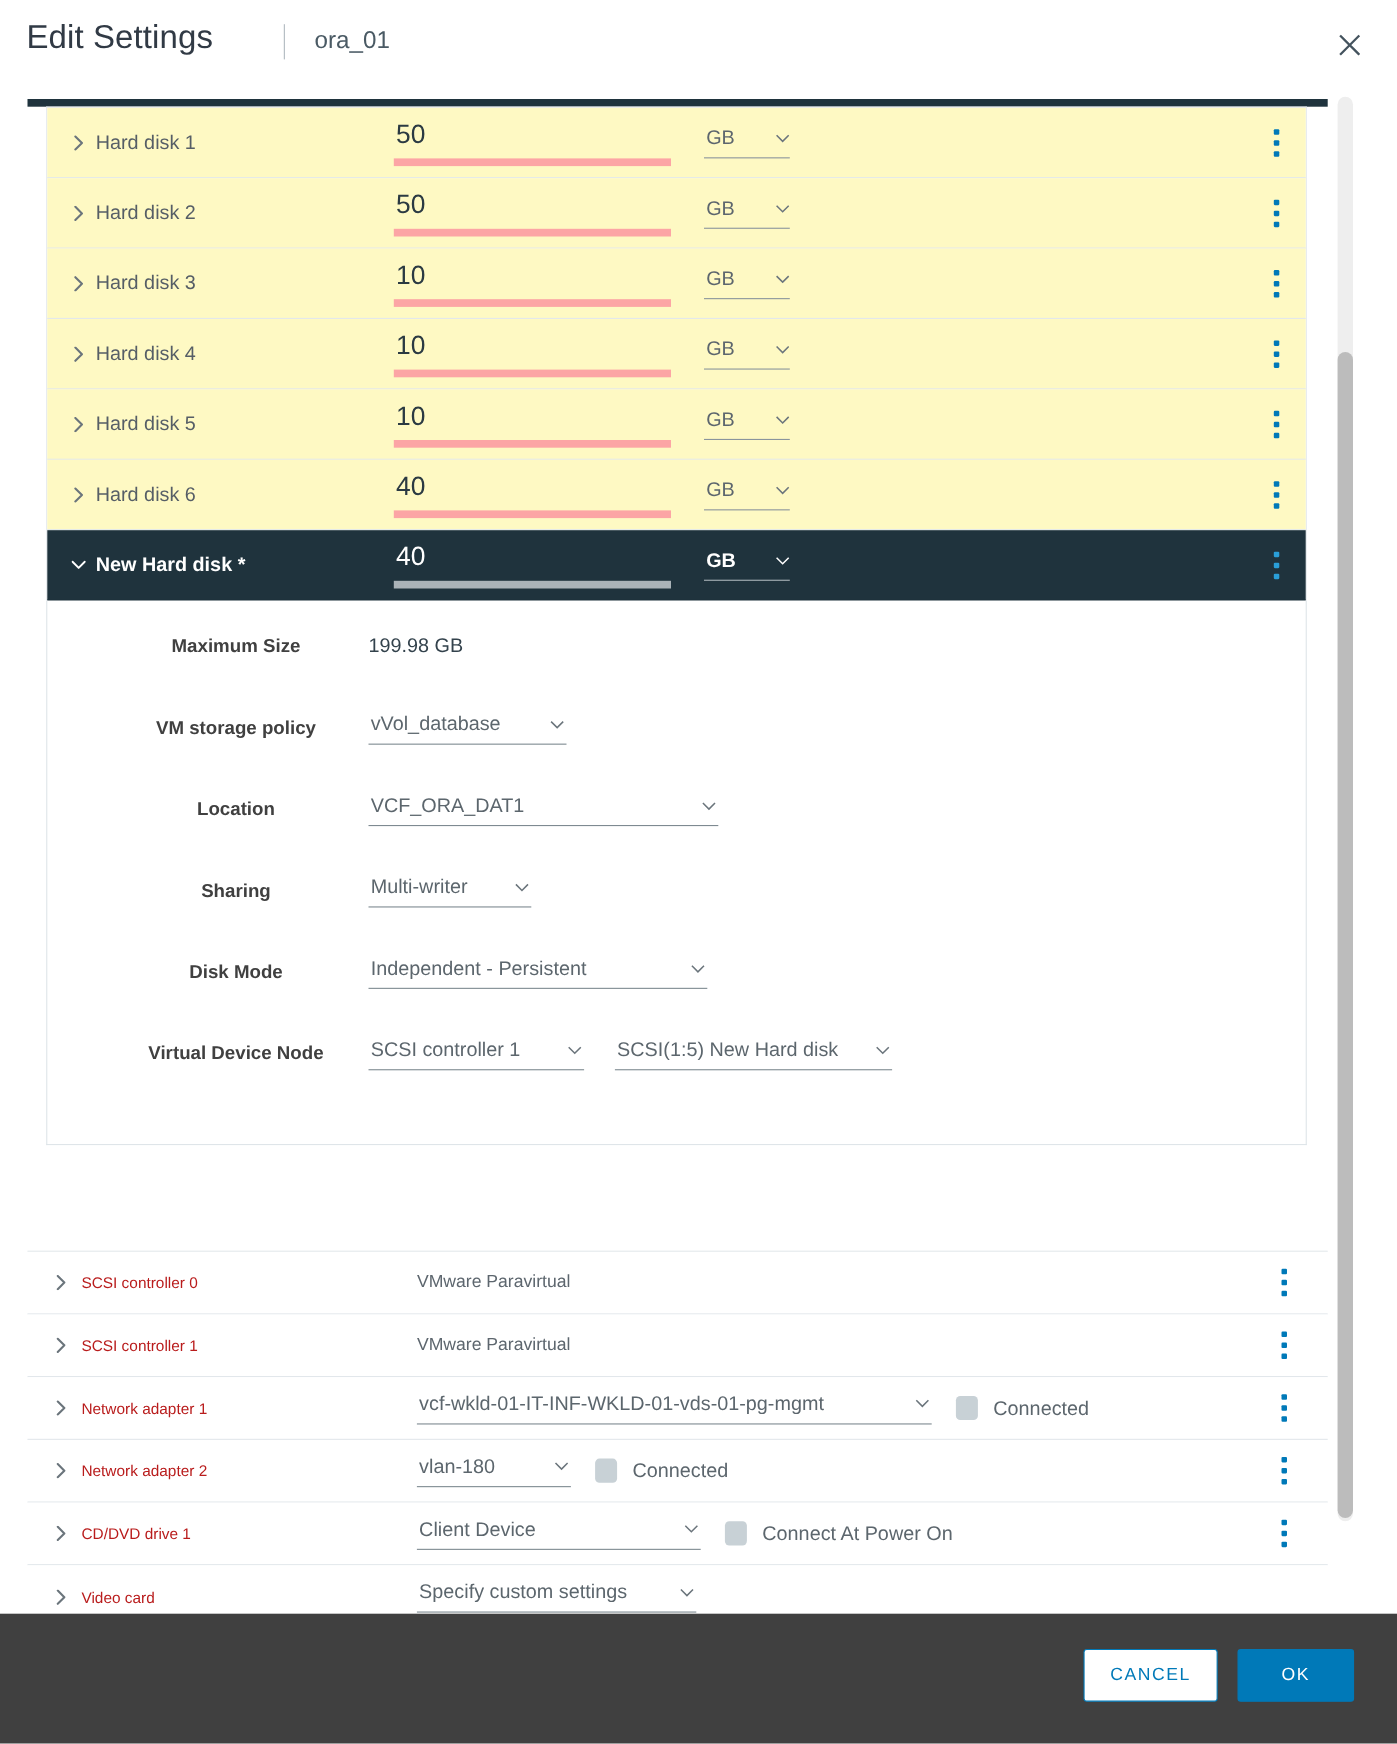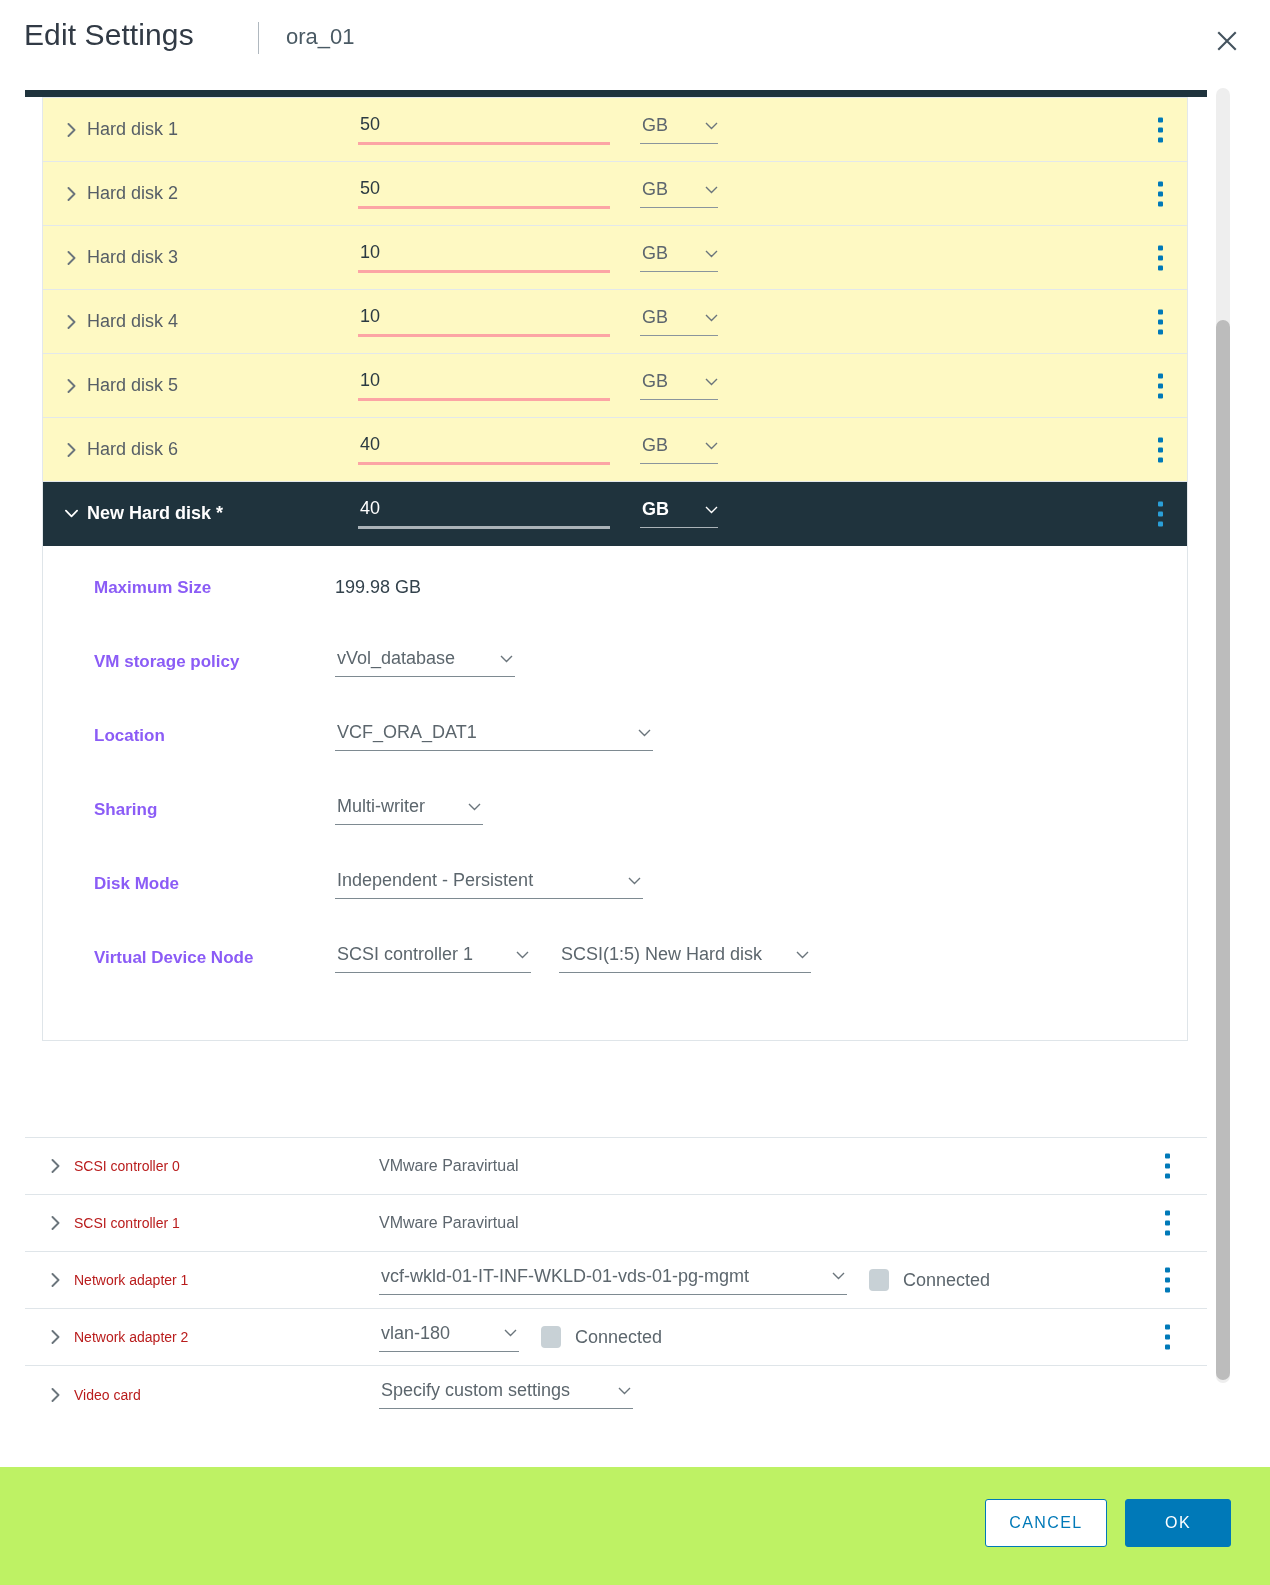--- a/index.html
+++ b/index.html
@@ -67,22 +67,22 @@
     flex: 0 0 auto; display:flex; align-items:center; justify-content:center;
   }
   .caret svg { display:block; }
   .disk-label {
     font-size: 18px; color: #565e66; white-space: nowrap;
     width: 265px; flex: 0 0 auto;
   }
   .selected .disk-label { color: #ffffff; font-weight: 600; }
   .size-field {
     width: 252px; flex: 0 0 auto; margin-left: 6px;
-    border-bottom: 3px solid #fca5a5;
-    font-size: 18px; color: #2b3a42; padding: 0 0 7px 2px;
+    border-bottom: 7px solid #fca5a5;
+    font-size: 24px; color: #2b3a42; padding: 0 0 7px 2px;
     background: transparent;
   }
   .selected .size-field { color: #fff; border-bottom-color: #aab3b8; }
   .unit-field {
     width: 78px; flex: 0 0 auto; margin-left: 30px;
     border-bottom: 1px solid #8a959c;
     font-size: 18px; color: #5d666e; padding: 0 0 7px 2px;
     display: flex; align-items: center; justify-content: space-between;
   }
   .selected .unit-field { color: #fff; border-bottom-color: #aab3b8; font-weight:600; }
@@ -96,21 +96,21 @@
 
   
   .detail-panel {
     position: absolute; left: 42px; width: 1146px;
     border: 1px solid #dfe5e9; border-top: none;
     background: #fff; padding: 28px 0 22px 0;
   }
   .drow { display: flex; align-items: flex-start; height: 74px; }
   .dlabel {
     width: 292px; flex: 0 0 auto; padding-left: 51px;
-    font-size: 17px; font-weight: 700; color: #8b5cf6; padding-top: 4px;
+    font-size: 17px; font-weight: 700; color: #404040; padding-top: 4px; text-align: center;
   }
   .dvalue-static { font-size: 18px; color: #33424c; padding-top: 3px; }
   .sel {
     display: inline-flex; justify-content: space-between;
     border-bottom: 1px solid #7e8a91;
     font-size: 18px; color: #5c666d; padding: 0 2px 7px 2px;
     cursor: pointer;
   }
   .sel .chev { margin-left: 10px; }
 
@@ -146,21 +146,21 @@
     background: #eeeeee; border-radius: 7px;
   }
   .sb-thumb {
     position: absolute; left: 1216px; top: 320px; width: 14px; height: 1060px;
     background: #bcbcbc; border-radius: 7px; cursor: pointer;
   }
 
   
   .footer {
     position: absolute; left: 0; bottom: 0; width: 1270px; height: 118px;
-    background: #bef264;
+    background: #404040;
   }
   .btn {
     position: absolute; top: 32px; height: 48px;
     font-size: 16px; letter-spacing: 1.4px;
     display: flex; align-items: center; justify-content: center;
     border-radius: 3px; cursor: pointer; font-family: "Liberation Sans", sans-serif;
   }
   .btn-cancel {
     left: 985px; width: 122px;
     border: 1px solid #0079b8; background: #fff; color: #0079b8;
@@ -488,20 +488,43 @@
           <i></i>
           <i></i>
         </div>
       </div>
       <div class="dev-row">
         <div class="dev-caret">
           <svg width="9" height="14" viewBox="0 0 9 14">
             <path d="M1.5 1 L7.5 7 L1.5 13" stroke="#6b757c" stroke-width="1.9" fill="none" stroke-linecap="round" stroke-linejoin="round"></path>
           </svg>
         </div>
+        <div class="dev-label">CD/DVD drive 1</div>
+        <div class="sel" style="width:258px">
+          <span>Client Device</span>
+          <span class="chev">
+            <svg width="13" height="8" viewBox="0 0 13 8">
+              <path d="M1 1 L6.5 6.5 L12 1" stroke="#6b757c" stroke-width="1.4" fill="none"></path>
+            </svg>
+          </span>
+        </div>
+        <div class="cbox"></div>
+        <div class="cbox-label">Connect At Power On</div>
+        <div class="dev-kebab">
+          <i></i>
+          <i></i>
+          <i></i>
+        </div>
+      </div>
+      <div class="dev-row">
+        <div class="dev-caret">
+          <svg width="9" height="14" viewBox="0 0 9 14">
+            <path d="M1.5 1 L7.5 7 L1.5 13" stroke="#6b757c" stroke-width="1.9" fill="none" stroke-linecap="round" stroke-linejoin="round"></path>
+          </svg>
+        </div>
         <div class="dev-label">Video card</div>
         <div class="sel" style="width:254px">
           <span>Specify custom settings</span>
           <span class="chev">
             <svg width="13" height="8" viewBox="0 0 13 8">
               <path d="M1 1 L6.5 6.5 L12 1" stroke="#6b757c" stroke-width="1.4" fill="none"></path>
             </svg>
           </span>
         </div>
       </div>

